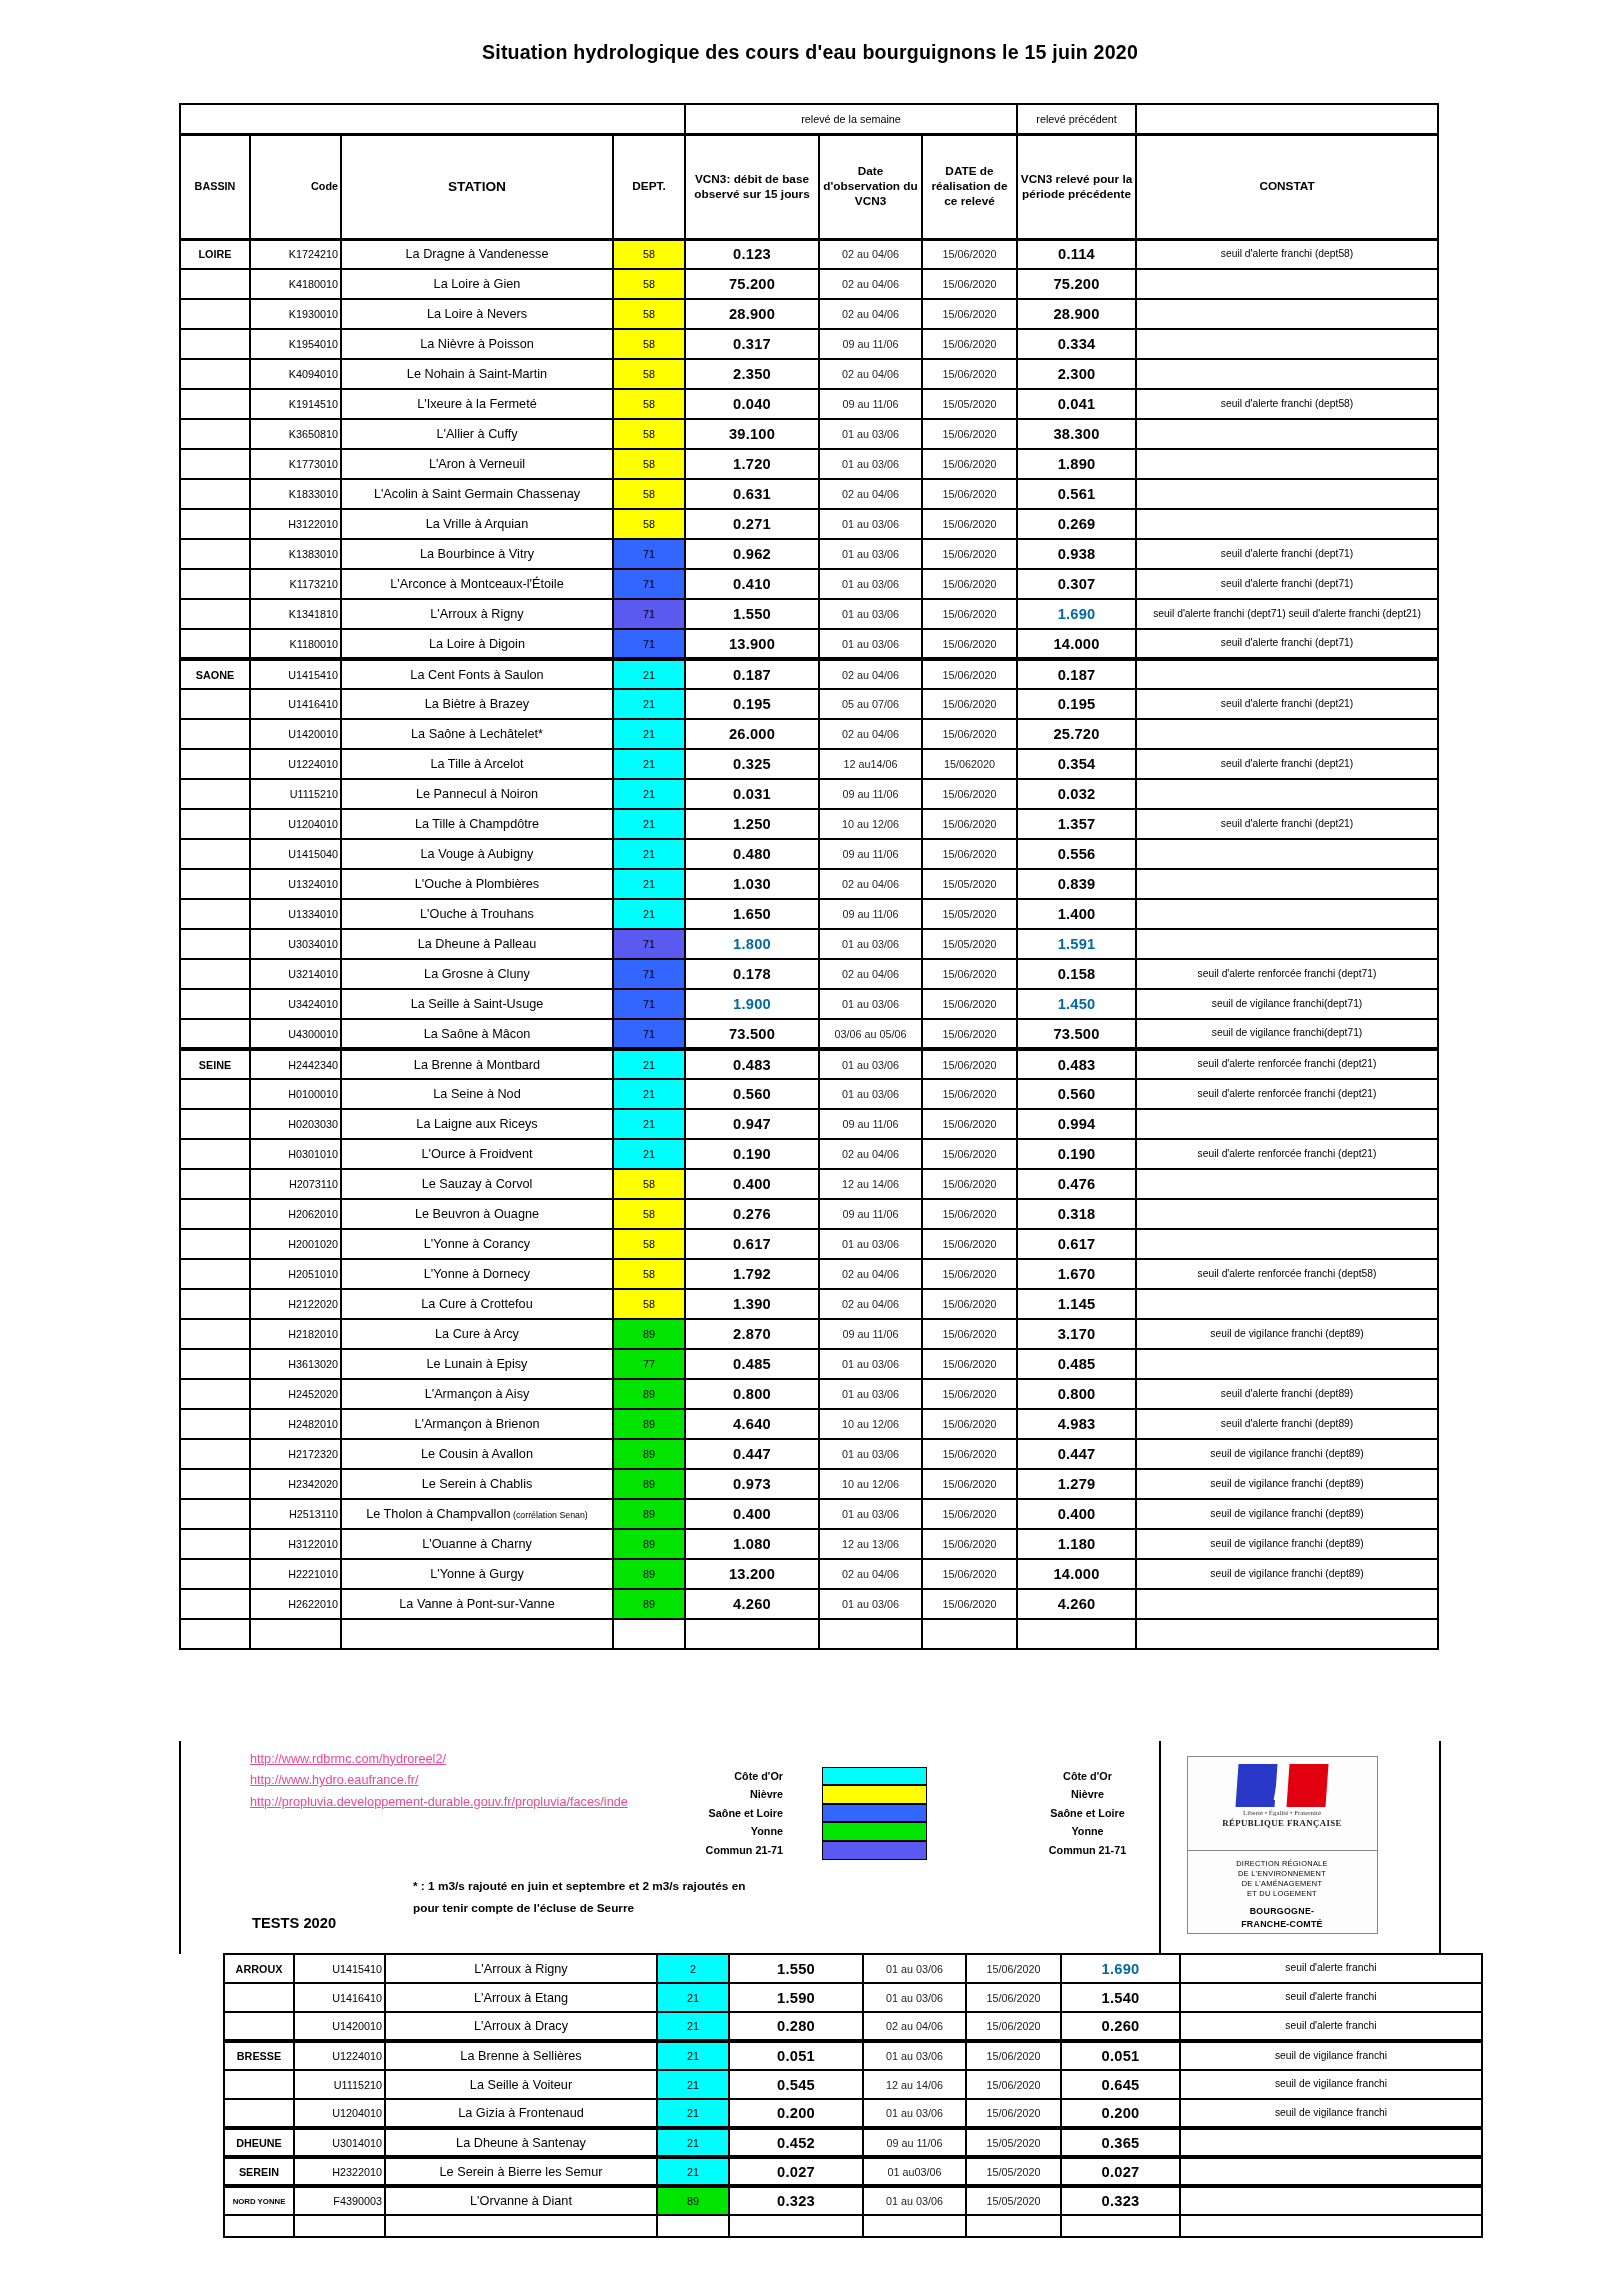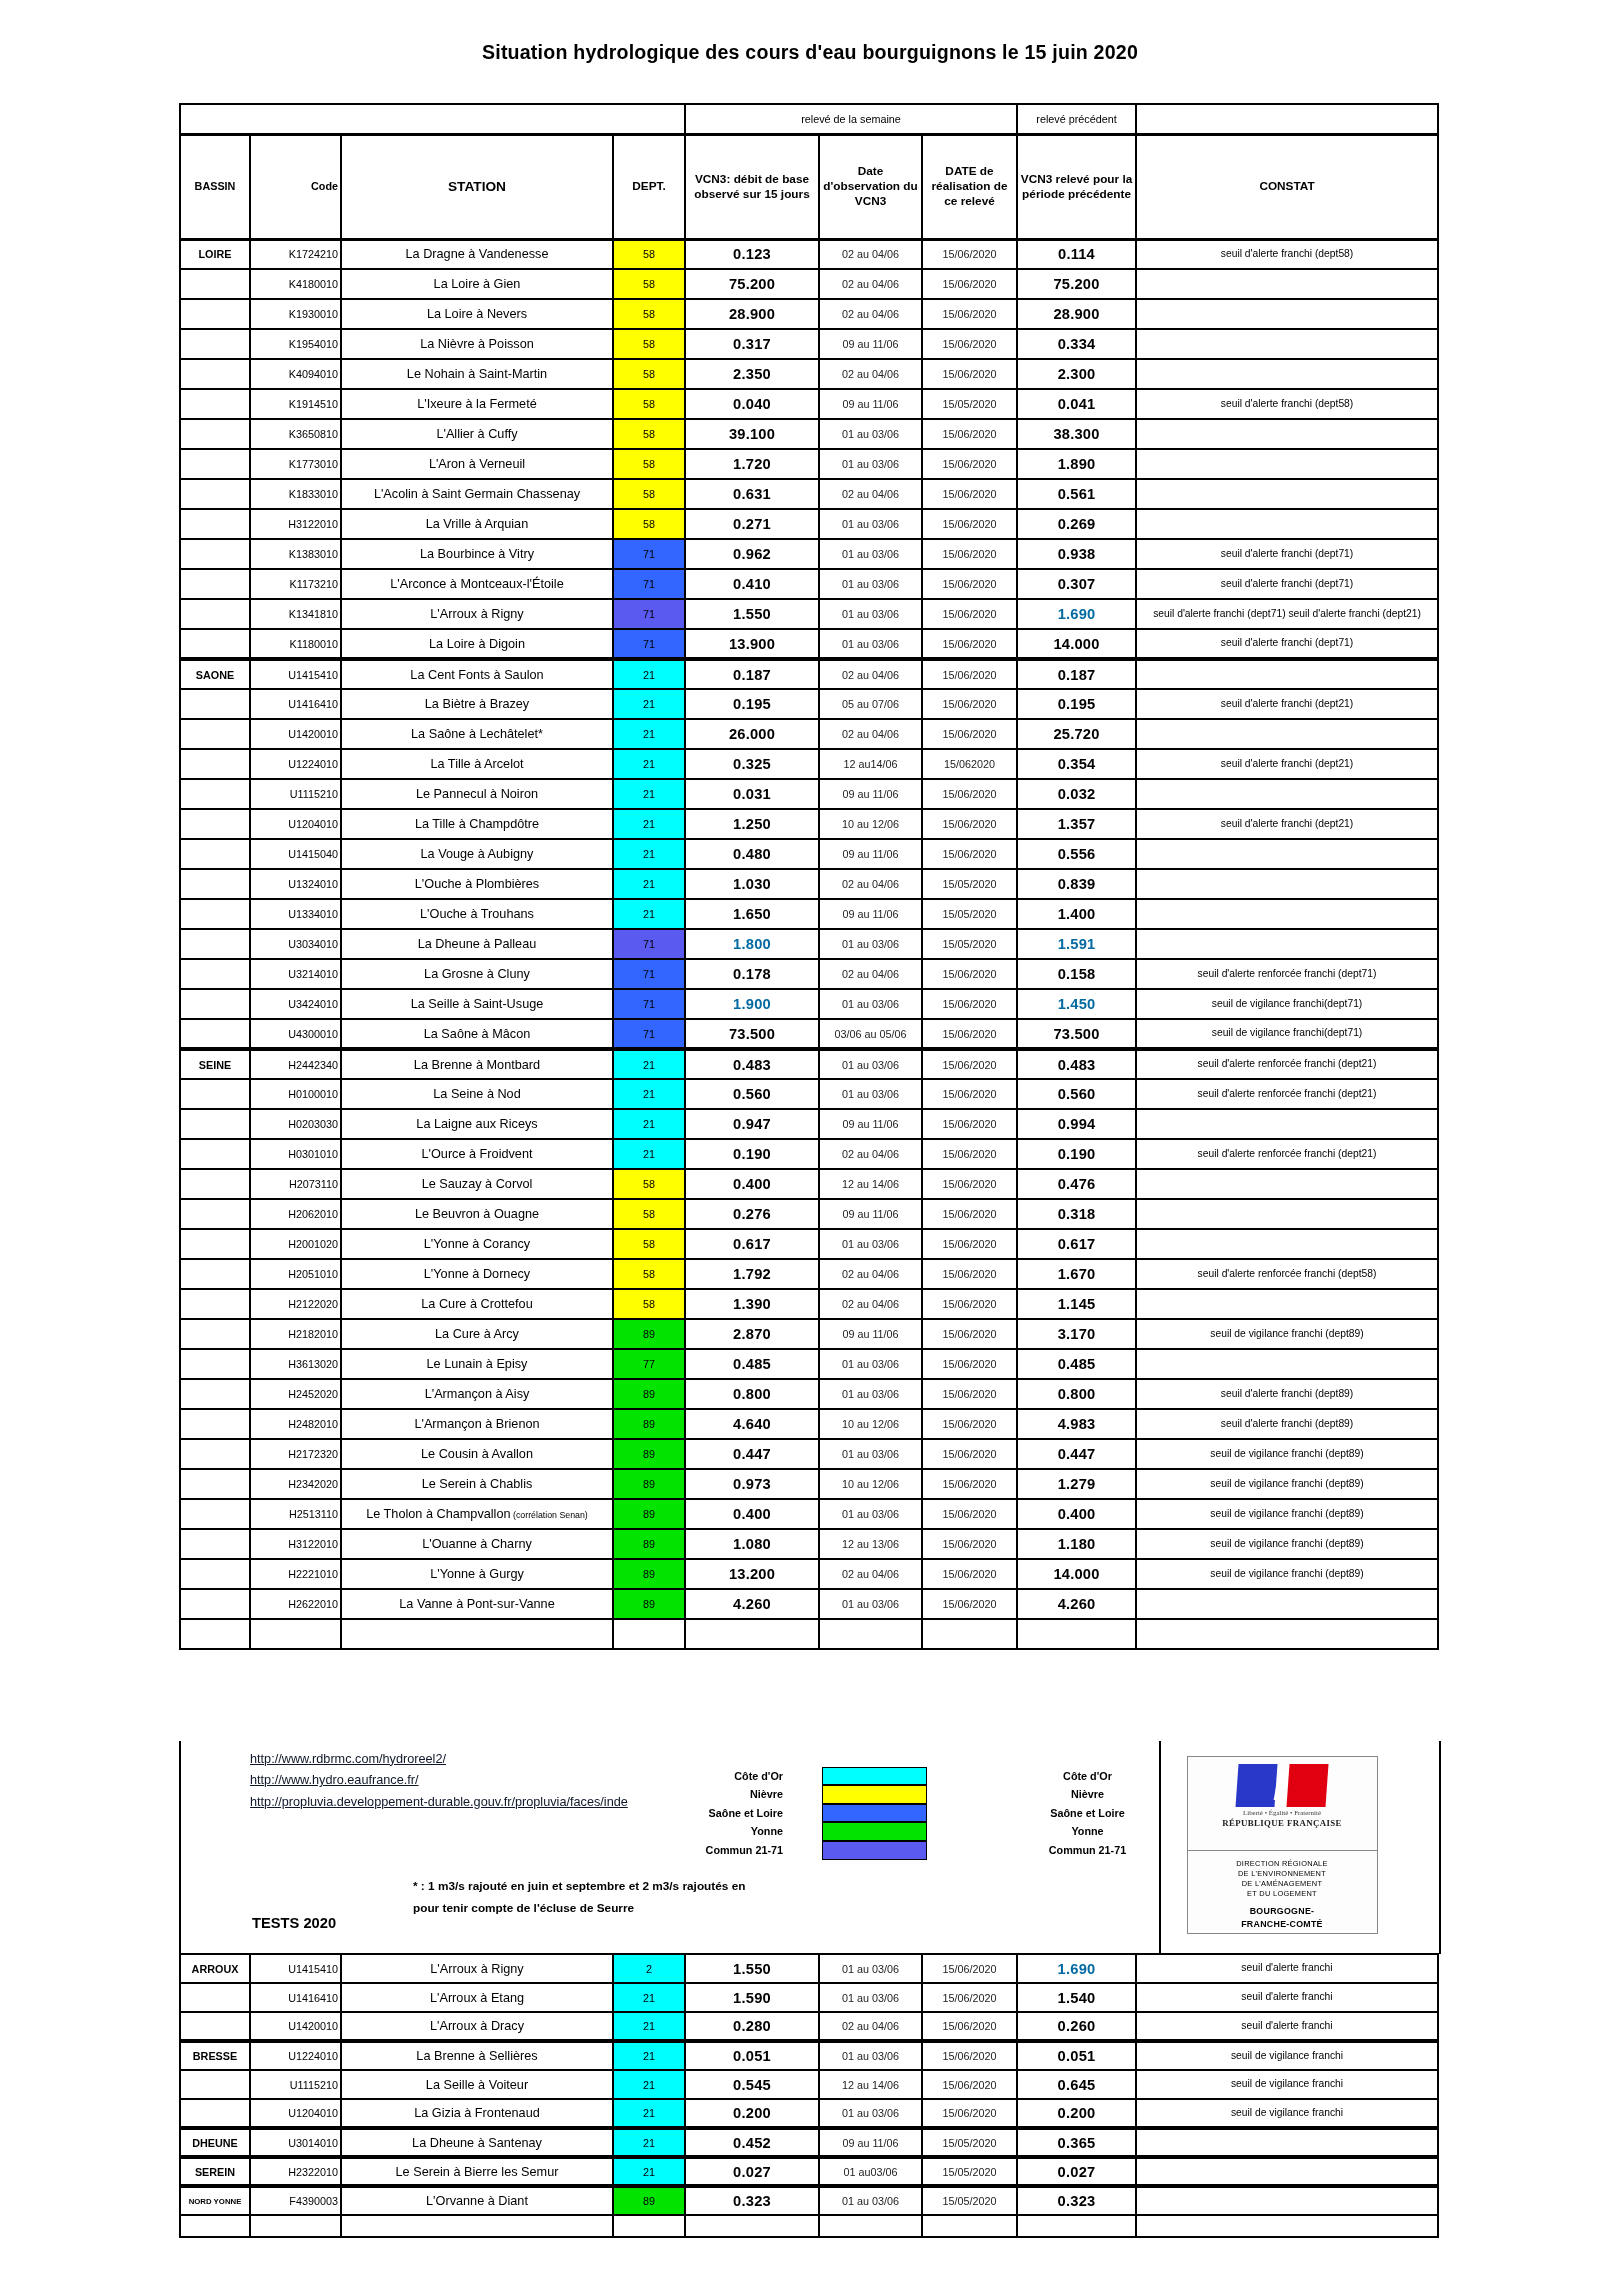--- a/index.html
+++ b/index.html
@@ -1,21 +1,21 @@
 <!DOCTYPE html>
 <html><head>
 <meta charset="utf-8">
 <style>
   html,body{margin:0;padding:0;background:#fff;}
   body{width:1620px;height:2293px;position:relative;font-family:"Liberation Sans",sans-serif;color:#000;}
   .page-title{position:absolute;top:41px;left:0;width:1620px;text-align:center;font-size:19.6px;font-weight:bold;letter-spacing:0.2px;}
 
   table.hydro{position:absolute;left:179px;width:1258px;border-collapse:collapse;table-layout:fixed;border:2.9px solid #000;}
   #main-table{top:103px;}
-  #tests-table{top:1953px;}
+  #tests-table{top:1953px;margin-left:44px;}
   col.c-bassin{width:70px;}  col.c-code{width:91px;}   col.c-station{width:272px;}
   col.c-dept{width:72px;}    col.c-vcn3{width:134px;}  col.c-obs{width:103px;}
   col.c-real{width:95px;}    col.c-prev{width:119px;}  col.c-constat{width:302px;}
 
   td{border:2px solid #000;padding:0 2px;text-align:center;vertical-align:middle;overflow:hidden;background:#fff;}
   #main-table tr{height:30px;} #tests-table tr{height:29px;}
   tr.hdr-thin td{height:19.6px;font-size:10.8px;border-bottom:3.9px solid #000;font-weight:normal;}
   tr.hdr-main td{height:102px;font-weight:bold;border-bottom:3.9px solid #000;font-size:11.8px;line-height:1.25;}
   tr.hdr-main td.cell-station{font-size:13.7px;}
   tr.hdr-main td.cell-bassin,tr.hdr-main td.cell-code{font-size:10.8px;}
@@ -30,21 +30,21 @@
   .cell-station .suffix{font-size:8.8px;}
   .cell-dept{font-size:10.8px;}
   .cell-val{font-size:14.7px;font-weight:bold;letter-spacing:0.2px;}
   .cell-date{font-size:10.8px;color:#222;}
   .cell-constat{font-size:10.3px;line-height:1.2;}
   .red{color:#0369a1;}
 
   #middle{position:absolute;left:179px;top:1741px;width:1258px;height:213px;border-left:2.9px solid #000;border-right:2.9px solid #000;}
   #logo-cell{position:absolute;left:978px;top:0;width:279px;height:213px;border-left:2px solid #000;}
   #links{position:absolute;left:69px;top:7.8px;}
-  #links a{display:block;font-size:12.7px;color:#0f172a;text-decoration:underline;line-height:21.6px;}
+  #links a{display:block;font-size:12.7px;color:#ec4899;text-decoration:underline;line-height:21.6px;}
   #legend-labels{position:absolute;left:421px;top:25.5px;width:181px;text-align:right;}
   #legend-swatches{position:absolute;left:641px;top:25.5px;width:105px;}
   #legend-right{position:absolute;left:833px;top:25.5px;width:147px;text-align:center;}
   .lg-row{height:18.6px;line-height:18.6px;font-size:10.8px;font-weight:bold;}
   .lg-swatch{height:16.7px;border:1px solid #000;margin-bottom:0;}
   #note{position:absolute;left:232px;top:135px;font-size:11.8px;font-weight:bold;line-height:21.6px;}
   #tests-label{position:absolute;left:71px;top:174px;font-size:14.7px;font-weight:bold;}
 
   #logo-box{position:absolute;left:25.5px;top:14.7px;width:189px;height:176px;border:1px solid #888;background:#fdfdfd;}
   #logo-top{height:86px;border-bottom:1px solid #888;text-align:center;}

